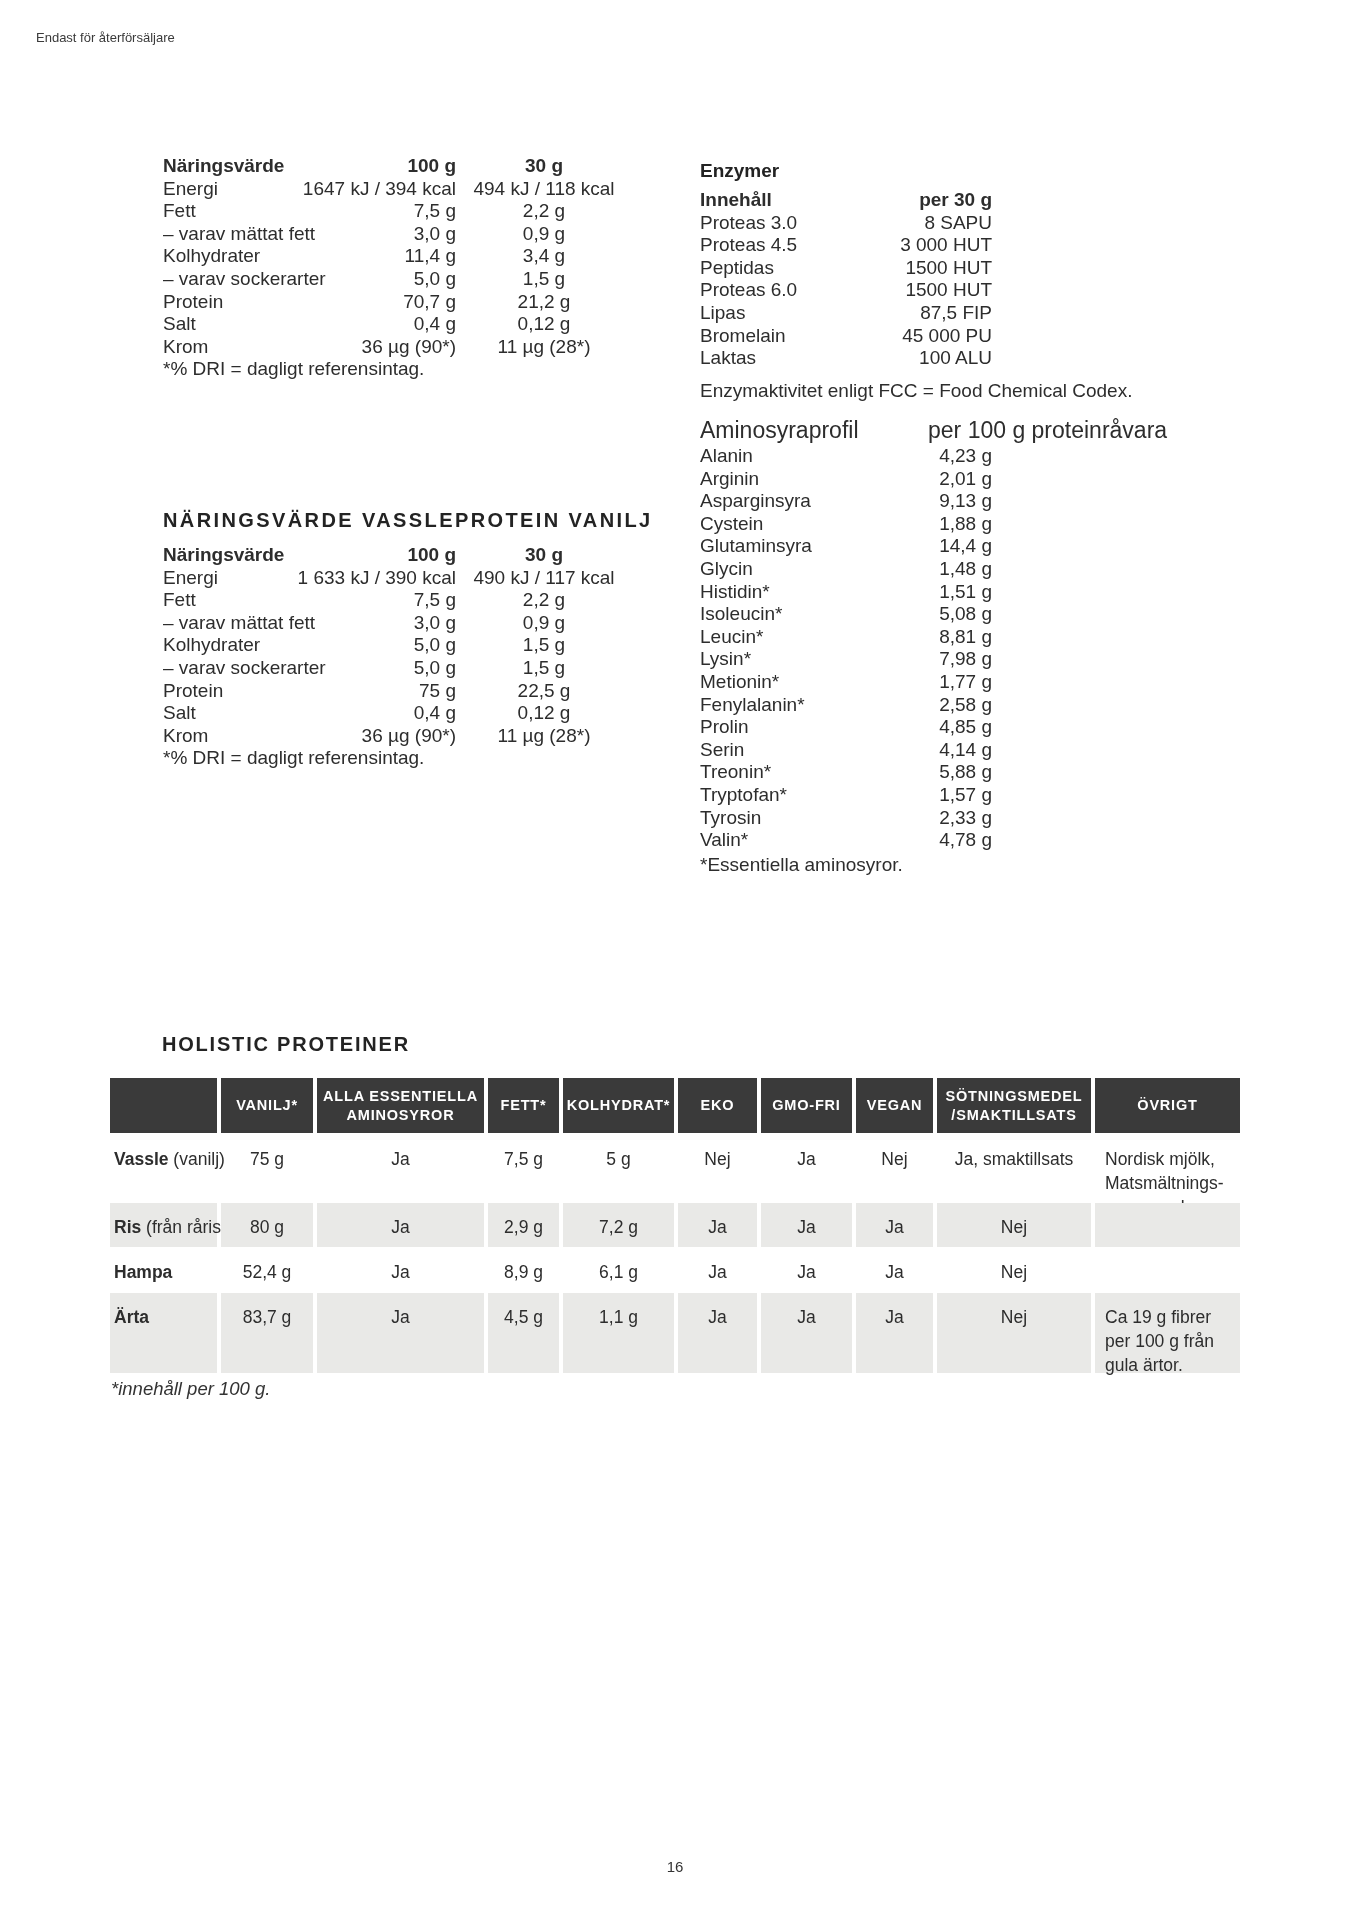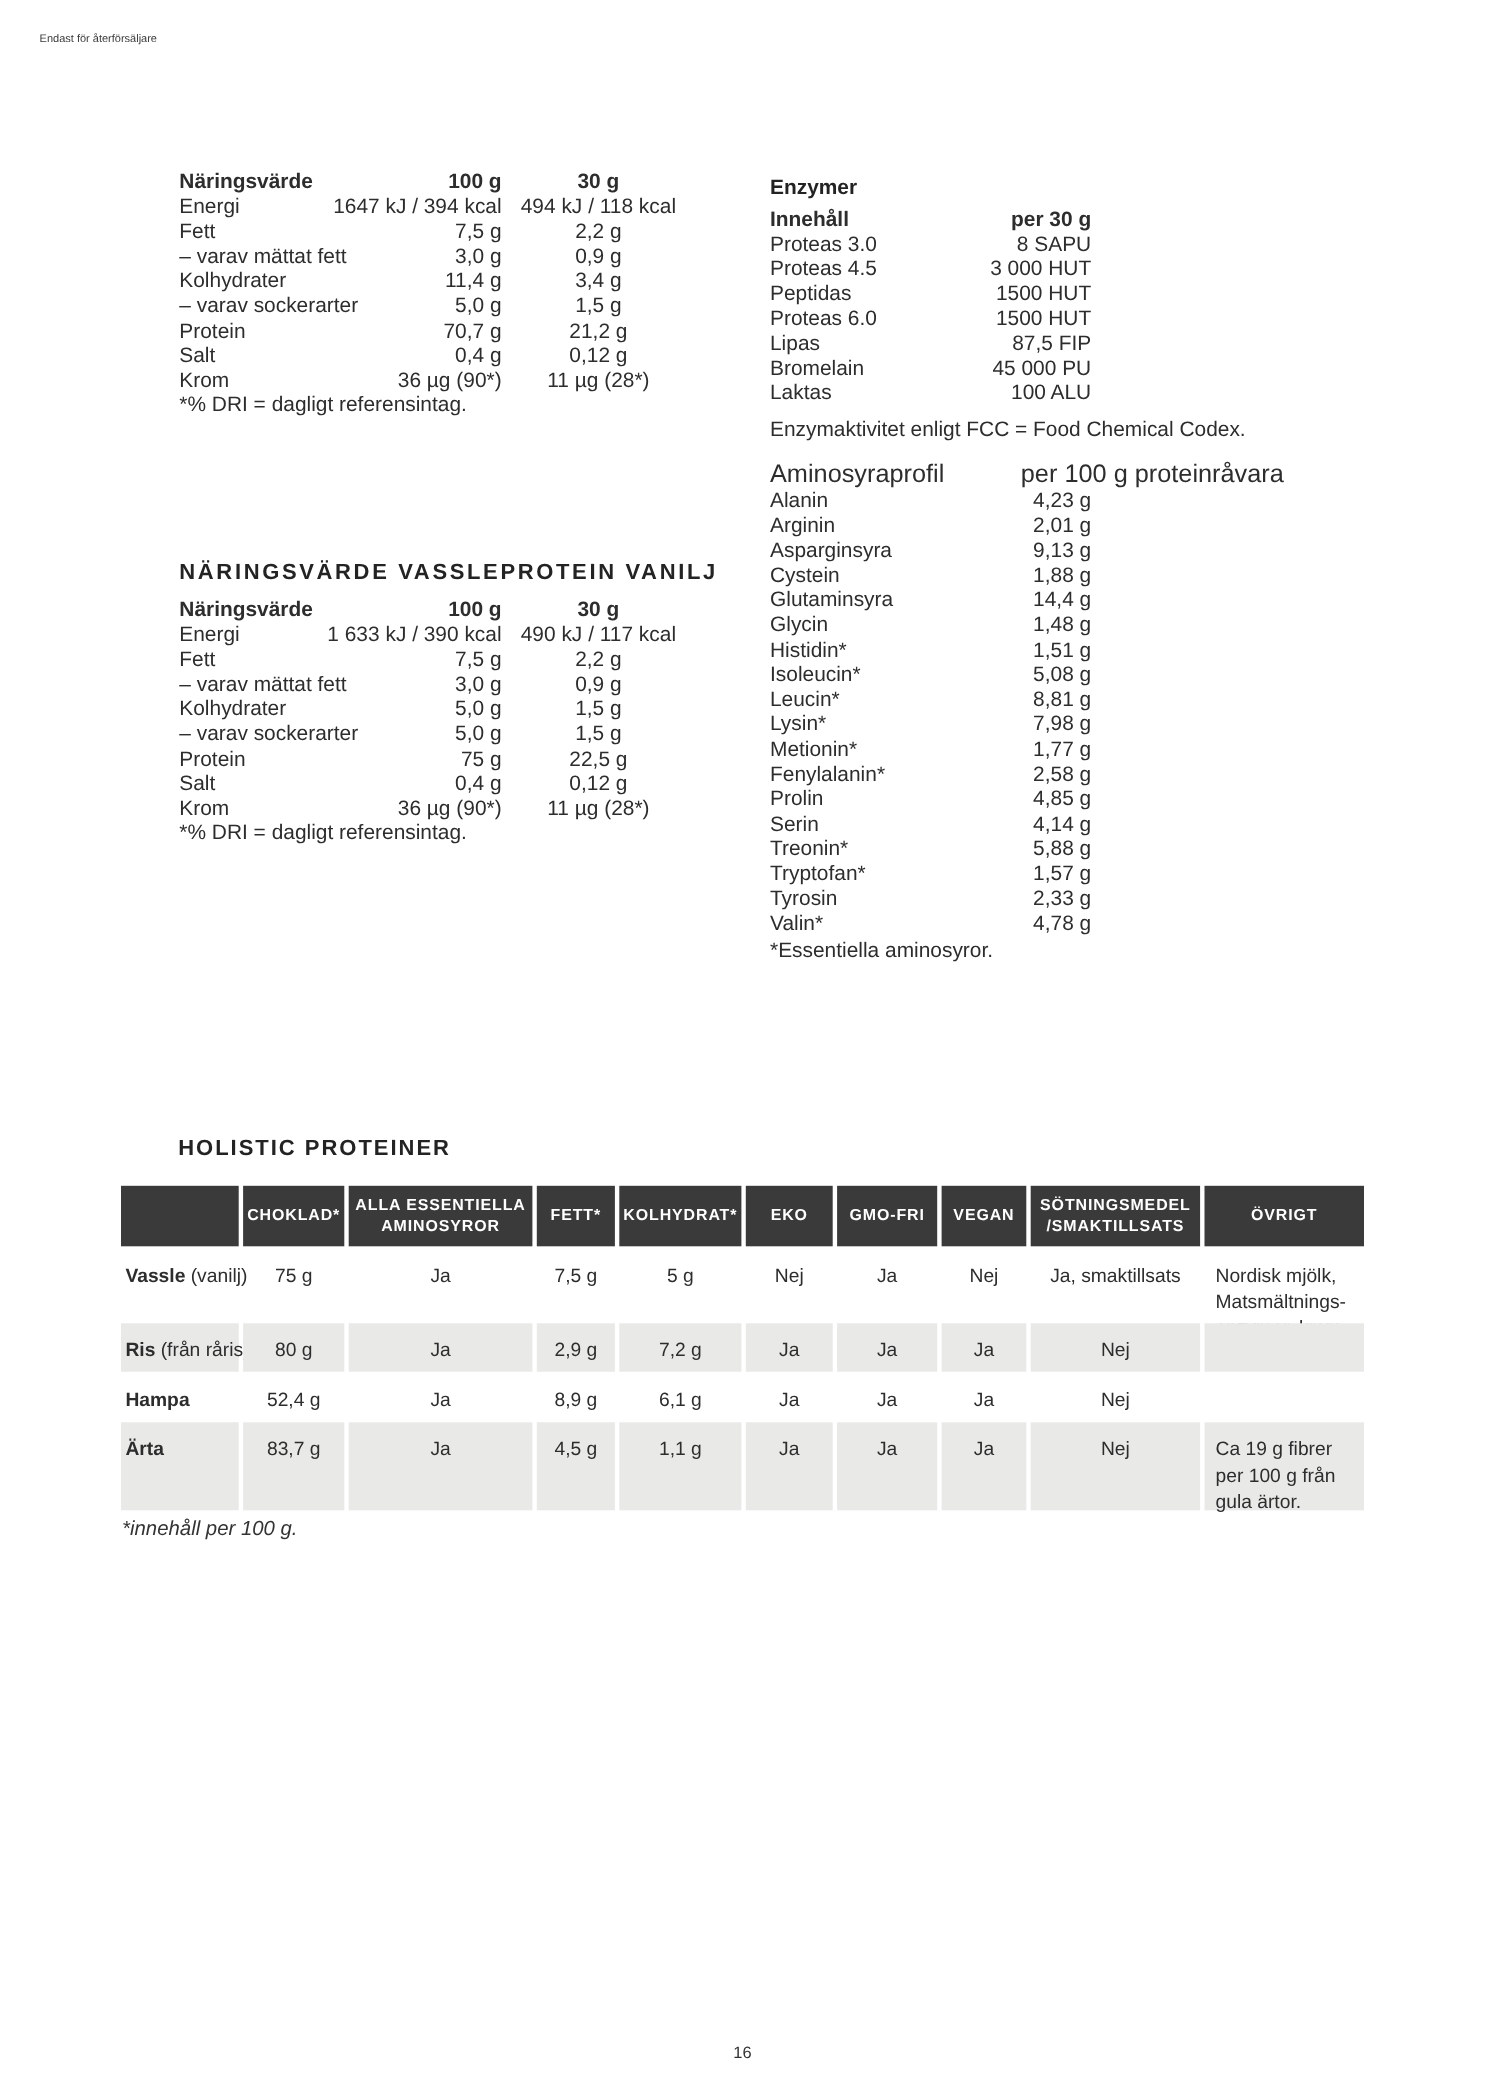--- a/index.html
+++ b/index.html
@@ -1,21 +1,21 @@
 <!DOCTYPE html>
 <html><head>
 <meta charset="utf-8">
 <style>
   html,body{margin:0;padding:0;background:#ffffff;}
   .page{
     position:relative;width:1350px;height:1909px;background:#fff;
     font-family:"Liberation Sans","DejaVu Sans",sans-serif;
     color:#2d2d2d;overflow:hidden;
   }
-  .reseller{position:absolute;left:36px;top:30px;font-size:10px;color:#3a3a3a;}
+  .reseller{position:absolute;left:36px;top:30px;font-size:13px;color:#3a3a3a;}
 
   
   .nv{position:absolute;left:163px;width:469px;}
   .nv h1{
     margin:0 0 30px 0;font-size:20px;font-weight:bold;letter-spacing:2.4px;
     color:#232323;white-space:nowrap;
   }
   .nv-row{display:flex;line-height:22.6px;font-size:19px;white-space:nowrap;}
   .nv-row .c-label{flex:1 1 0;min-width:0;text-align:left;}
   .nv-row .c-100{width:185px;text-align:right;}
@@ -339,21 +339,21 @@
           <span class="ez-val">4,78 g</span>
         </div>
       </div>
     <div class="fn" style="margin-top:2px;">*Essentiella aminosyror.</div>
   </section>
 
   <div class="h-title">HOLISTIC PROTEINER</div>
 
   <div class="h-table">
     <div class="th"></div>
-    <div class="th">CHOKLAD*</div>
+    <div class="th">VANILJ*</div>
     <div class="th">ALLA ESSENTIELLA
 AMINOSYROR</div>
     <div class="th">FETT*</div>
     <div class="th">KOLHYDRAT*</div>
     <div class="th">EKO</div>
     <div class="th">GMO-FRI</div>
     <div class="th">VEGAN</div>
     <div class="th">SÖTNINGSMEDEL
 /SMAKTILLSATS</div>
     <div class="th">ÖVRIGT</div>

